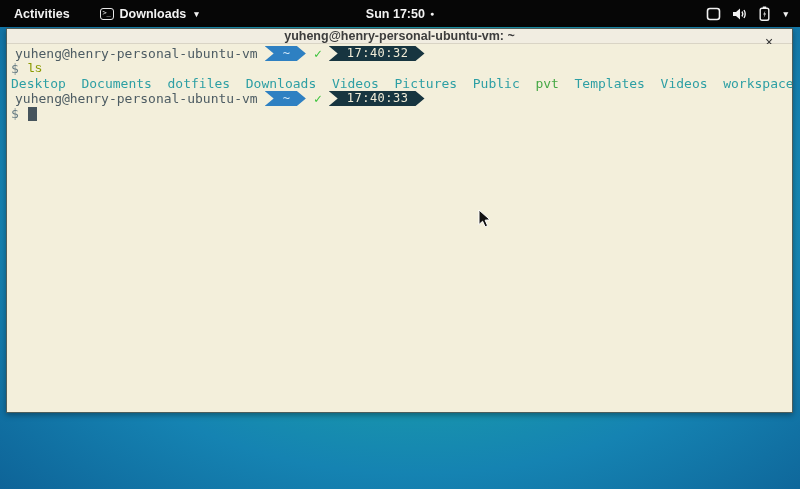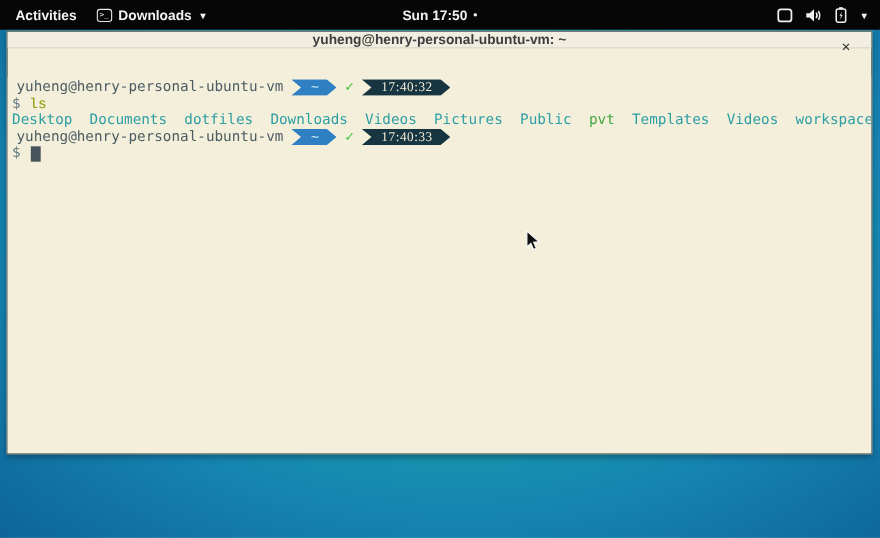--- a/index.html
+++ b/index.html
@@ -13,21 +13,21 @@
       #28b59c 0%, #1aa2a8 32%, #1583b2 64%, #0d5f94 100%);
   }
 
   
   .top-bar {
     position:absolute; left:0; top:0; width:800px; height:27px;
     background:#060606; color:#f2f2f2;
     display:flex; align-items:center;
     font-size:12.5px; font-weight:bold;
   }
-  .tb-left { display:flex; align-items:center; gap:14px; padding-left:10px; }
+  .tb-left { display:flex; align-items:center; gap:26px; padding-left:10px; }
   .activities { padding:2px 4px; cursor:default; }
   .app-menu { display:flex; align-items:center; gap:6px; }
   .term-glyph {
     width:14px; height:12px; border:1px solid #e8e8e8; border-radius:3px;
     display:inline-flex; align-items:center; justify-content:center;
     font-size:7px; font-weight:normal; line-height:1; color:#e8e8e8;
     font-family:"DejaVu Sans Mono", monospace;
   }
   .chevron { font-size:9px; margin-left:2px; }
   .tb-clock {
@@ -59,36 +59,36 @@
     position:absolute; right:14px; top:4px; width:18px; height:18px;
     display:flex; align-items:center; justify-content:center;
     font-size:14px; color:#333; cursor:default;
   }
 
   
   .term {
     flex:1; background:#f3efdb; padding:2px 0 0 0;
     font-family:"DejaVu Sans Mono", monospace;
     font-size:13px; line-height:15px; color:#57676e;
-    position:relative; overflow:hidden;margin-top:26px;
+    position:relative; overflow:hidden;
   }
   .line { display:flex; align-items:center; white-space:pre; height:15px; }
   .prompt-line { padding-left:8px; }
   .cmd-line, .dir-line { padding-left:4px; }
   .user { color:#4d5c63; }
 
   .pl-seg {
     display:inline-flex; align-items:center; justify-content:center;
     height:15px; font-size:12px;
     clip-path: polygon(0 0, calc(100% - 9px) 0, 100% 50%,
                        calc(100% - 9px) 100%, 0 100%, 9px 50%);
   }
   .pl-blue { background:#2e80c2; color:#cfe6f8; padding:0 16px 0 18px; margin-left:7px; }
   .pl-check { color:#3cc33c; font-weight:bold; margin-left:8px; font-size:13px; }
-  .pl-dark { background:#173540; color:#f2edd8; padding:0 16px 0 18px; margin-left:7px; letter-spacing:.5px;font-family:Liberation Serif, serif; }
+  .pl-dark { background:#173540; color:#f2edd8; padding:0 16px 0 18px; margin-left:7px; letter-spacing:.5px; }
 
   .dollar { color:#657b83; }
   .cmd { color:#8a9a00;font-family:Liberation Mono, monospace; }
   .dir-line { display:flex; gap:2ch; color:#2d9fa4;align-items:center; }
   .dir-green { color:#45a845; }
   .cursor-block {
     display:inline-block; width:9px; height:14px; background:#46545c;
     margin-left:1px; vertical-align:middle;
   }
 

